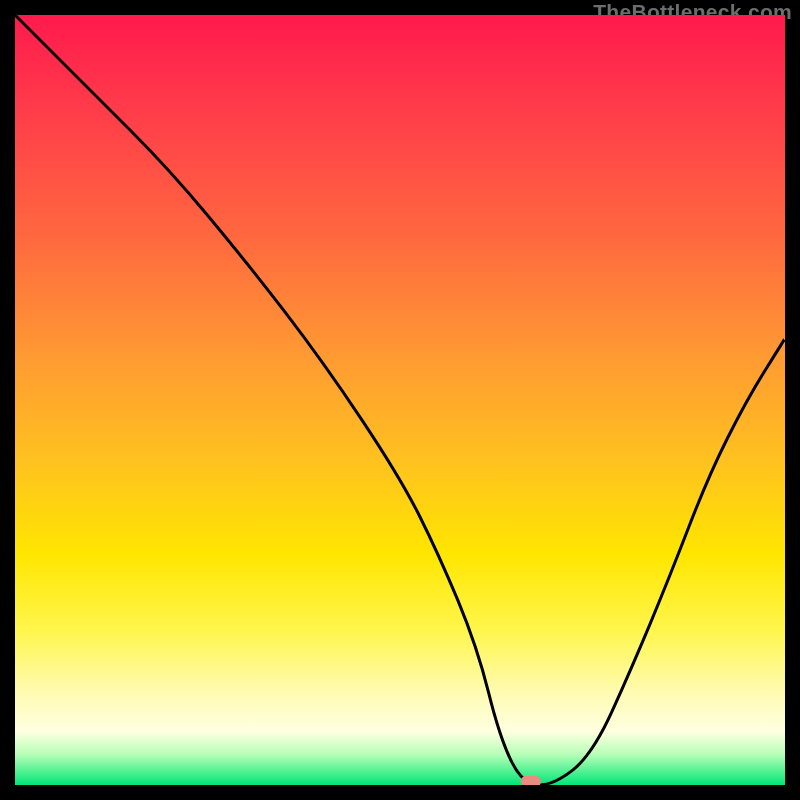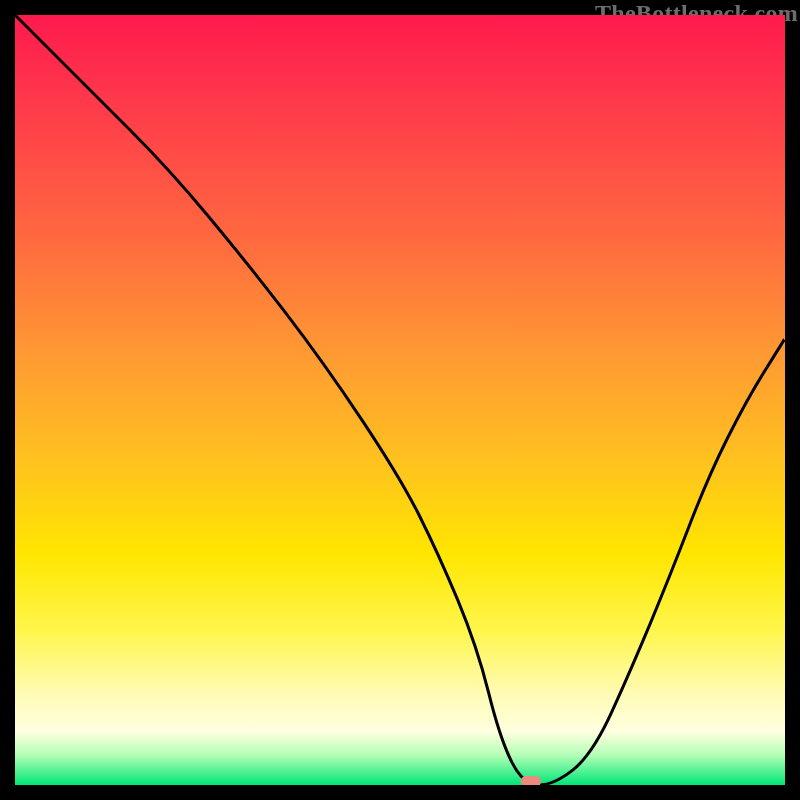--- a/index.html
+++ b/index.html
@@ -43,23 +43,23 @@
     position: absolute;
     left: 0;
     top: 0;
     width: 770px;
     height: 770px;
     pointer-events: none;
   }
   .watermark-text {
     position: absolute;
     top: 0px;
-    right: 2px;
-    font-family: Liberation Serif, serif;
-    font-size: 24px;
+    right: 8px;
+    font-family: Liberation Sans, sans-serif;
+    font-size: 21px;
     font-weight: 600;
     color: #6d6d6d;
     letter-spacing: 0.3px;
   }
 </style>
 </head>
 <body>
 <div class="frame">
   <div class="watermark-text">TheBottleneck.com</div>
   <div class="plot-area">

